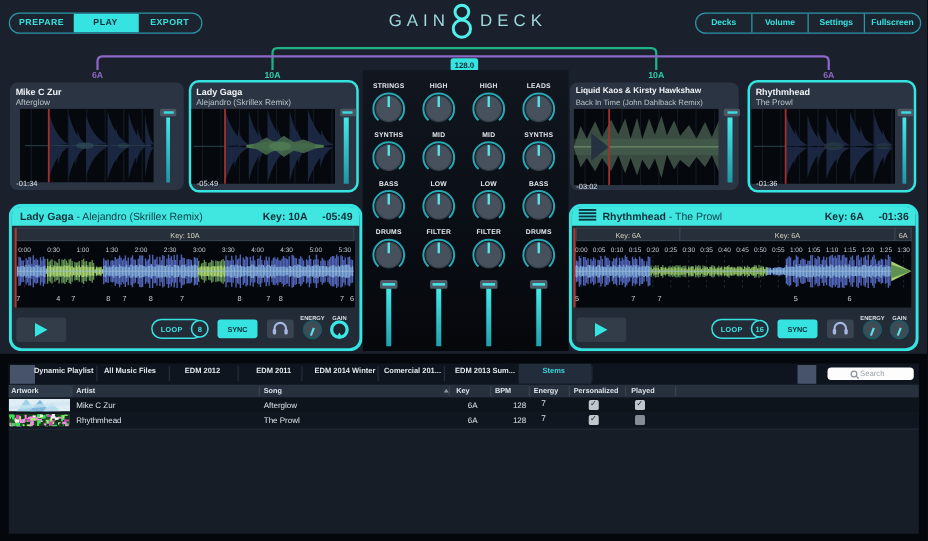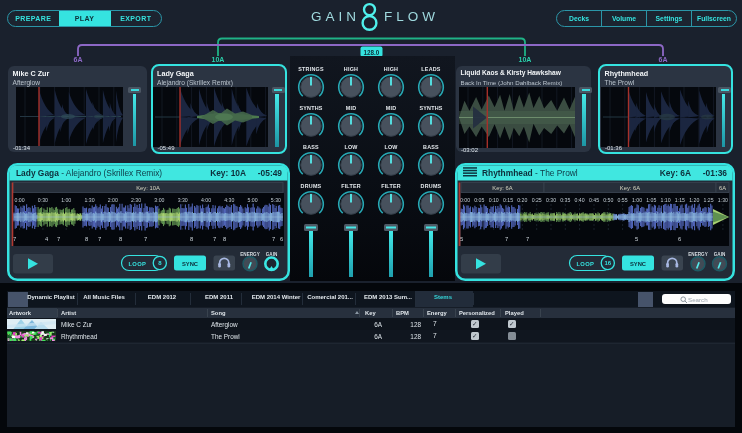--- a/index.html
+++ b/index.html
@@ -10,21 +10,21 @@
 <div style="width:52px;display:flex;align-items:center;justify-content:center;font-size:7px;font-weight:bold;color:#0d2f38;background:#35e3e0;letter-spacing:0.4px;">PLAY</div>
 <div style="flex:1;display:flex;align-items:center;justify-content:center;font-size:7px;font-weight:bold;color:#35e3e0;letter-spacing:0.4px;">EXPORT</div>
 </div>
 <div class="abs" style="left:300px;top:9px;width:60px;text-align:right;font-size:13.5px;color:#9fd9de;letter-spacing:4px;">GAIN</div>
 <svg class="abs" style="left:360.5px;top:2px" width="17" height="31" viewBox="0 0 17 31">
 <g stroke="#4ff0ec" stroke-width="2.4" fill="none">
 <circle cx="8.5" cy="7.6" r="5.5"></circle>
         <circle cx="8.5" cy="20.9" r="6.9"></circle>
       </g>
     </svg>
-<div class="abs" style="left:384px;top:9px;width:70px;font-size:13.5px;color:#9fd9de;letter-spacing:4px;">FLOW</div>
+<div class="abs" style="left:384px;top:9px;width:70px;font-size:13.5px;color:#9fd9de;letter-spacing:4px;">DECK</div>
 <div class="abs" style="left:556px;top:10px;width:179px;height:15px;border:1.5px solid #2b96a8;border-radius:9px;display:flex;background:#1c2430;">
 <div style="flex:1;display:flex;align-items:center;justify-content:center;font-size:6.8px;font-weight:bold;color:#35e3e0;">Decks</div>
 <div style="flex:1;border-left:1.5px solid #2b96a8;display:flex;align-items:center;justify-content:center;font-size:6.8px;font-weight:bold;color:#35e3e0;">Volume</div>
 <div style="flex:1;border-left:1.5px solid #2b96a8;display:flex;align-items:center;justify-content:center;font-size:6.8px;font-weight:bold;color:#35e3e0;">Settings</div>
 <div style="flex:1;border-left:1.5px solid #2b96a8;display:flex;align-items:center;justify-content:center;font-size:6.8px;font-weight:bold;color:#35e3e0;">Fullscreen</div>
 </div>
 <svg class="abs" style="left:0;top:0" width="742" height="64" viewBox="0 0 742 64">
 <path d="M218,56 L218,42.5 Q218,38.5 222,38.5 L521,38.5 Q525,38.5 525,42.5 L525,56" stroke="#1fb286" stroke-width="1.8" fill="none"></path>
 <path d="M78,56 L78,49 Q78,45 82,45 L659,45 Q663,45 663,49 L663,56" stroke="#8d68c6" stroke-width="1.8" fill="none"></path>
 <rect x="360.5" y="46.5" width="22" height="10.5" rx="2" fill="#35e3e0"></rect>

